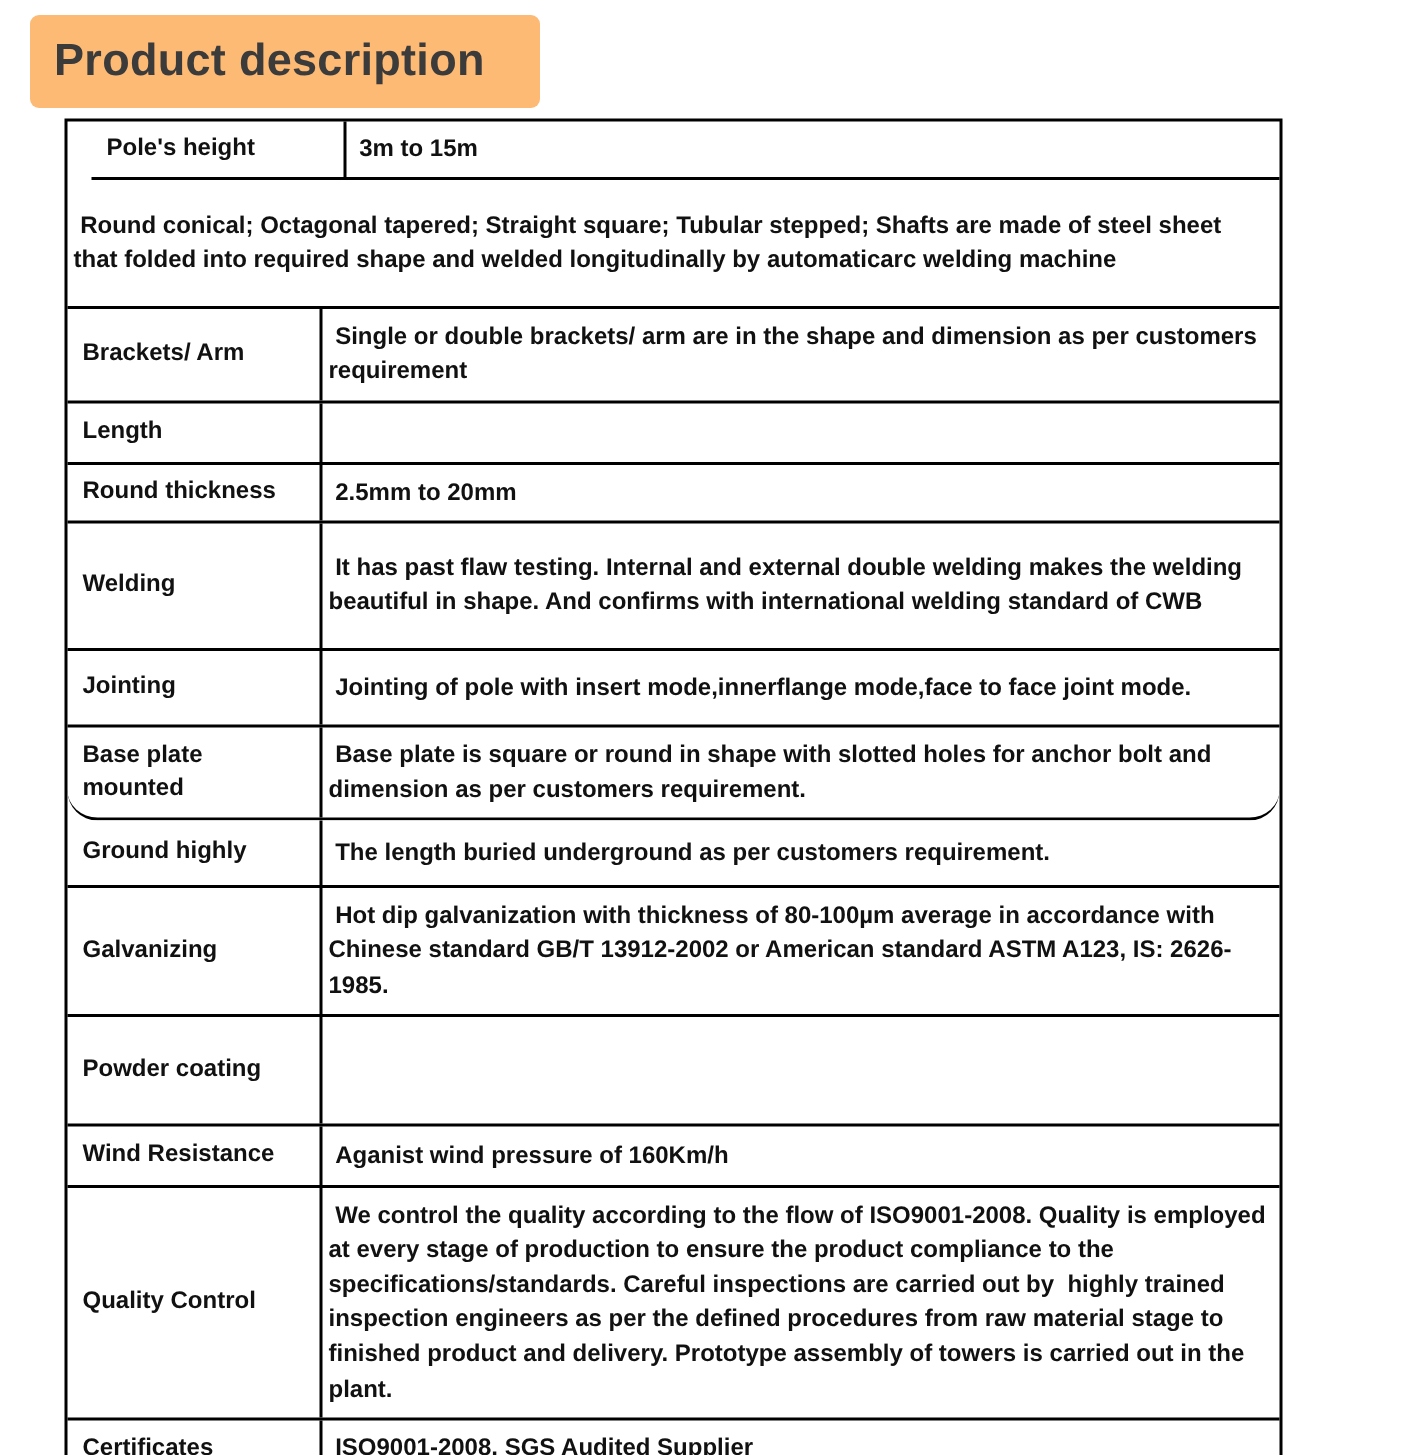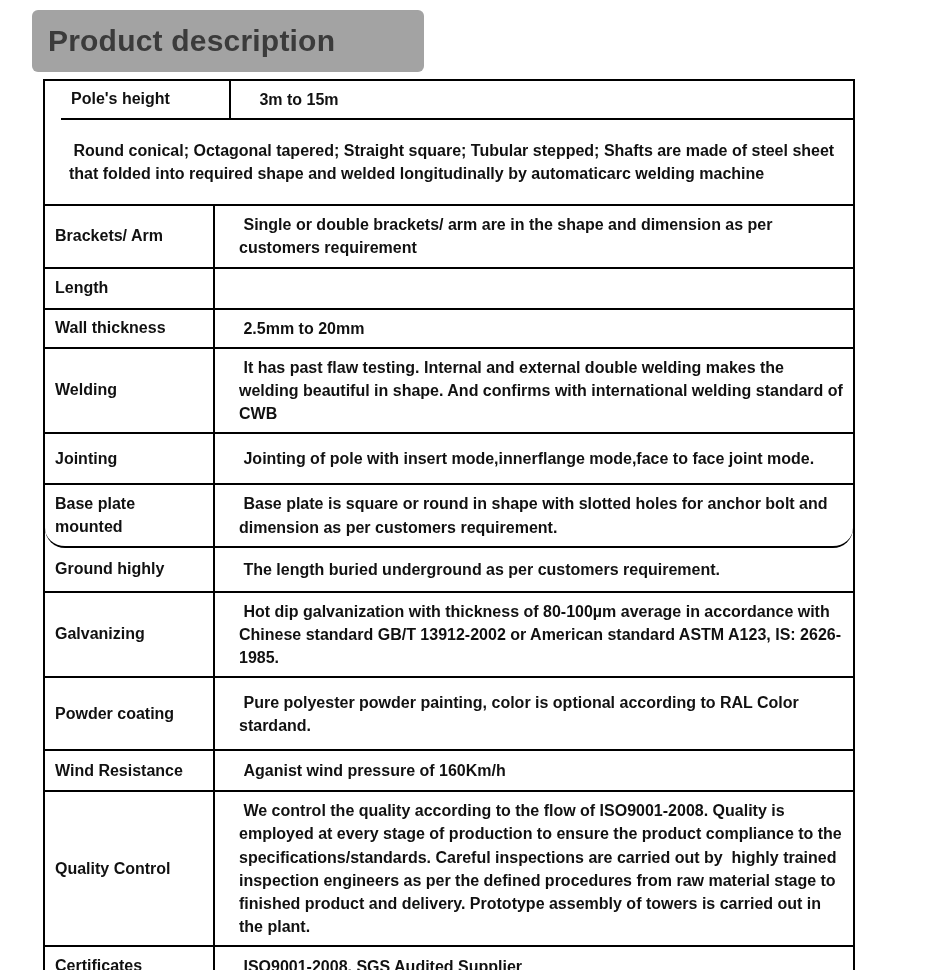--- a/index.html
+++ b/index.html
@@ -12,25 +12,25 @@
   }
   .page {
     position: relative;
     width: 950px;
     height: 970px;
     background: #ffffff;
     overflow: hidden;
   }
   .title-banner {
     position: absolute;
-    left: 32px;
+    left: 20px;
     top: 10px;
-    width: 392px;
+    width: 340px;
     height: 62px;
-    background: #a3a3a3;
+    background: #fdba74;
     border-radius: 6px;
     display: flex;
     align-items: center;
   }
   .title-banner h1 {
     margin: 0;
     padding-left: 16px;
     font-size: 30px;
     font-weight: bold;
     color: #3b3b3b;
@@ -62,21 +62,21 @@
     font-size: 16px;
     font-weight: bold;
     color: #111111;
     line-height: 1.4;
   }
   .cell-value {
     flex: 1;
     box-sizing: border-box;
     display: flex;
     align-items: center;
-    padding: 7px 8px 7px 24px;
+    padding: 7px 8px 7px 4px;
     font-size: 16px;
     font-weight: bold;
     color: #111111;
     line-height: 1.45;
   }
   .cell-value span, .cell-label span {
     white-space: pre-wrap;
     word-break: normal;
   }
   
@@ -131,21 +131,21 @@
     </div>
 
     <div class="row">
       <div class="cell-label">
           <span>Length</span>
         </div>
     </div>
 
     <div class="row">
       <div class="cell-label">
-          <span>Wall thickness</span>
+          <span>Round thickness</span>
         </div>
       <div class="cell-value">
           <span> 2.5mm to 20mm</span>
         </div>
     </div>
 
     <div class="row">
       <div class="cell-label">
           <span>Welding</span>
         </div>
@@ -186,23 +186,20 @@
           <span>Galvanizing</span>
         </div>
       <div class="cell-value">
           <span> Hot dip galvanization with thickness of 80-100µm average in accordance with Chinese standard GB/T 13912-2002 or American standard ASTM A123, IS: 2626-1985.</span>
         </div>
     </div>
 
     <div class="row">
       <div class="cell-label">
           <span>Powder coating</span>
-        </div>
-      <div class="cell-value">
-          <span> Pure polyester powder painting, color is optional according to RAL Color stardand.</span>
         </div>
     </div>
 
     <div class="row">
       <div class="cell-label">
           <span>Wind Resistance</span>
         </div>
       <div class="cell-value">
           <span> Aganist wind pressure of 160Km/h</span>
         </div>

